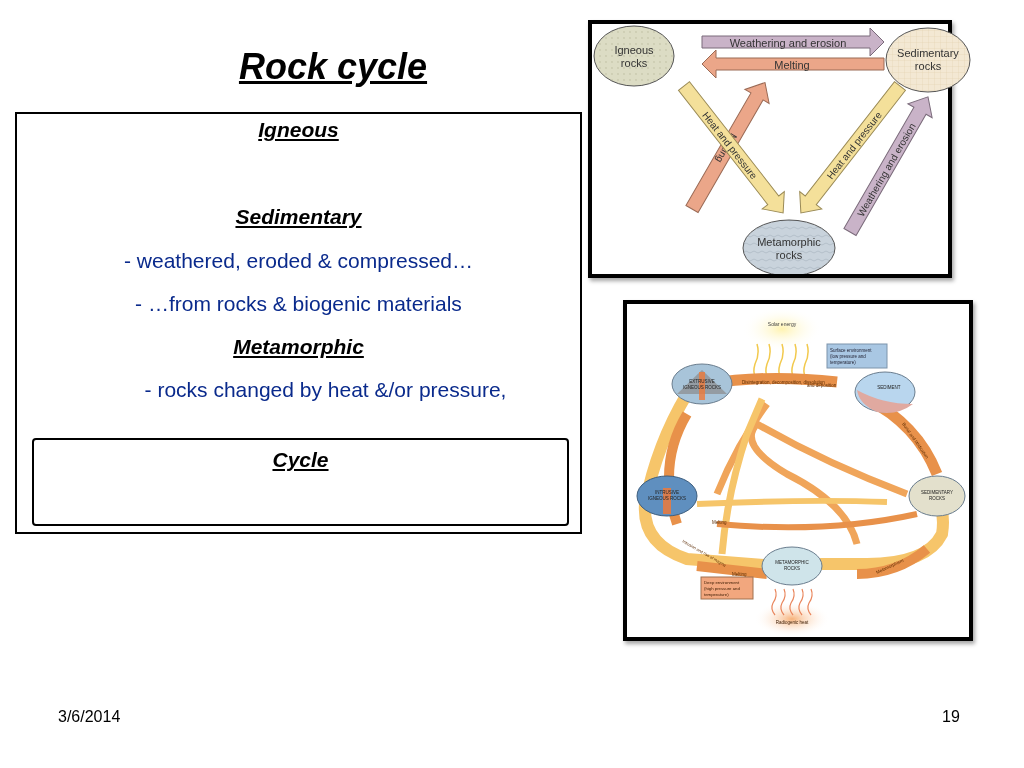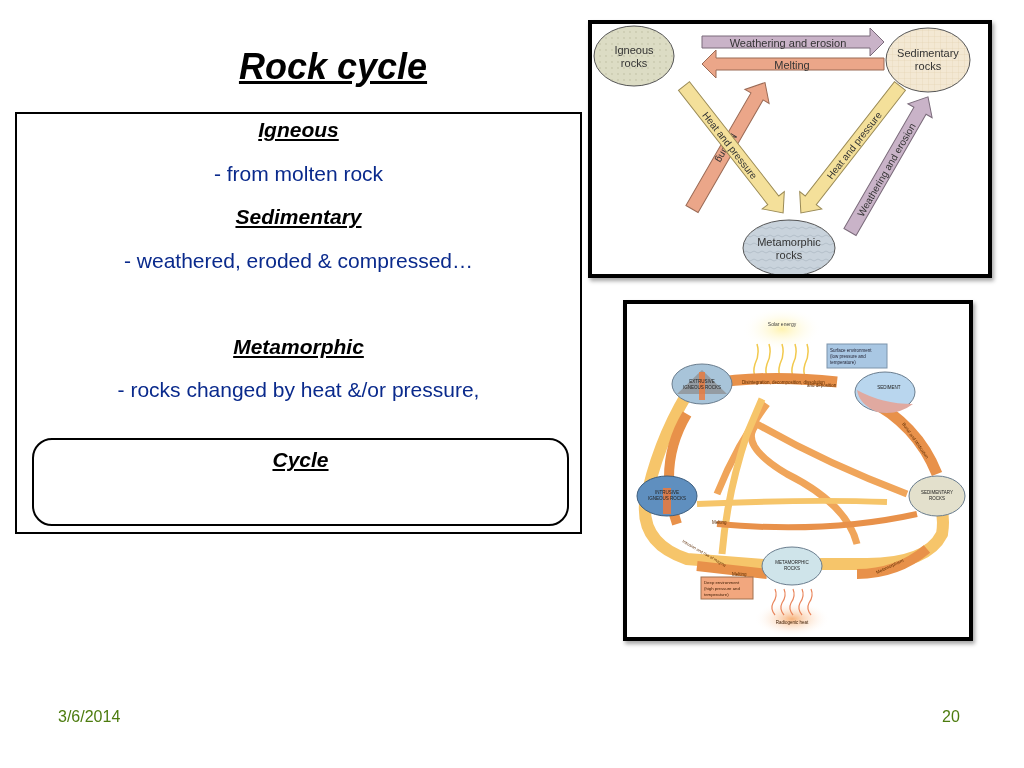--- a/index.html
+++ b/index.html
@@ -7,42 +7,42 @@
          font-family:"Liberation Sans", sans-serif; color:#000; }
   .title { position:absolute; left:0; width:618px; top:46px; text-align:center;
            font-size:36px; font-weight:bold; font-style:italic; text-decoration:underline;padding-left:24px; }
   .textbox { position:absolute; left:15px; top:112px; width:567px; height:422px;
              border:2px solid #000; box-sizing:border-box; }
   .line { position:absolute; left:0; width:100%; text-align:center; font-size:21px; }
   .head { font-weight:bold; font-style:italic; text-decoration:underline; color:#000; }
   .blue { color:#0a2a8c; }
   .black { color:#000; }
   .cyclebox { position:absolute; left:32px; top:438px; width:537px; height:88px;
-              border:2px solid #000; border-radius:20px; box-sizing:border-box; }
-  .frame1 { position:absolute; left:588px; top:20px; width:404px; height:258px;
+              border:2px solid #000; border-radius:4px; box-sizing:border-box; }
+  .frame1 { position:absolute; left:588px; top:20px; width:364px; height:258px;
             border:4px solid #000; box-sizing:border-box; background:#fff;
             box-shadow:2px 3px 4px rgba(0,0,0,0.35); }
   .frame2 { position:absolute; left:623px; top:300px; width:350px; height:341px;
             border:4px solid #000; box-sizing:border-box; background:#fff;
             box-shadow:2px 3px 4px rgba(0,0,0,0.35); }
   svg text { font-family:"Liberation Sans", sans-serif; }
-  .footer { position:absolute; top:708px; font-size:16px; color:#4d7c0f; }
+  .footer { position:absolute; top:708px; font-size:16px; color:#000000; }
 </style>
 </head>
 <body>
 
 <div class="title">Rock cycle</div>
 
 <div class="textbox">
   <div class="line head" style="top:4px;">Igneous</div>
-  <div class="line blue" style="top:48px;">- from molten rock</div>
   <div class="line head" style="top:91px;">Sedimentary</div>
   <div class="line blue" style="top:135px;text-align:center;">- weathered, eroded &amp; compressed…</div>
+  <div class="line blue" style="top:178px;">- …from rocks &amp; biogenic materials</div>
   <div class="line head" style="top:221px;">Metamorphic</div>
-  <div class="line blue" style="top:264px;">- rocks changed by heat &amp;/or pressure,</div>
+  <div class="line blue" style="top:264px;margin-left:27px;">- rocks changed by heat &amp;/or pressure,</div>
 </div>
 
 <div class="cyclebox">
   <div class="line head" style="top:8px;">Cycle</div>
 </div>
 
 <div class="frame1">
   <svg width="396" height="250" viewBox="0 0 396 250">
     <defs>
       <pattern id="dots" width="6" height="6" patternUnits="userSpaceOnUse">
@@ -191,13 +191,13 @@
 
     <g>
       <ellipse cx="165" cy="315" rx="38" ry="18" fill="url(#heat)"></ellipse>
       <path d="M148 285 q3 7 -2 14 q-3 6 2 12 M157 285 q3 7 -2 14 q-3 6 2 12 M166 285 q3 7 -2 14 q-3 6 2 12 M175 285 q3 7 -2 14 q-3 6 2 12 M184 285 q3 7 -2 14 q-3 6 2 12" fill="none" stroke="#e9845a" stroke-width="1.2"></path>
       <text x="165" y="320" text-anchor="middle" font-size="4.5" fill="#3a1a00">Radiogenic heat</text>
     </g>
   </svg>
 </div>
 
 <div class="footer" style="left:58px;">3/6/2014</div>
-<div class="footer" style="left:942px;">20</div>
+<div class="footer" style="left:942px;">19</div>
 
 </body></html>

